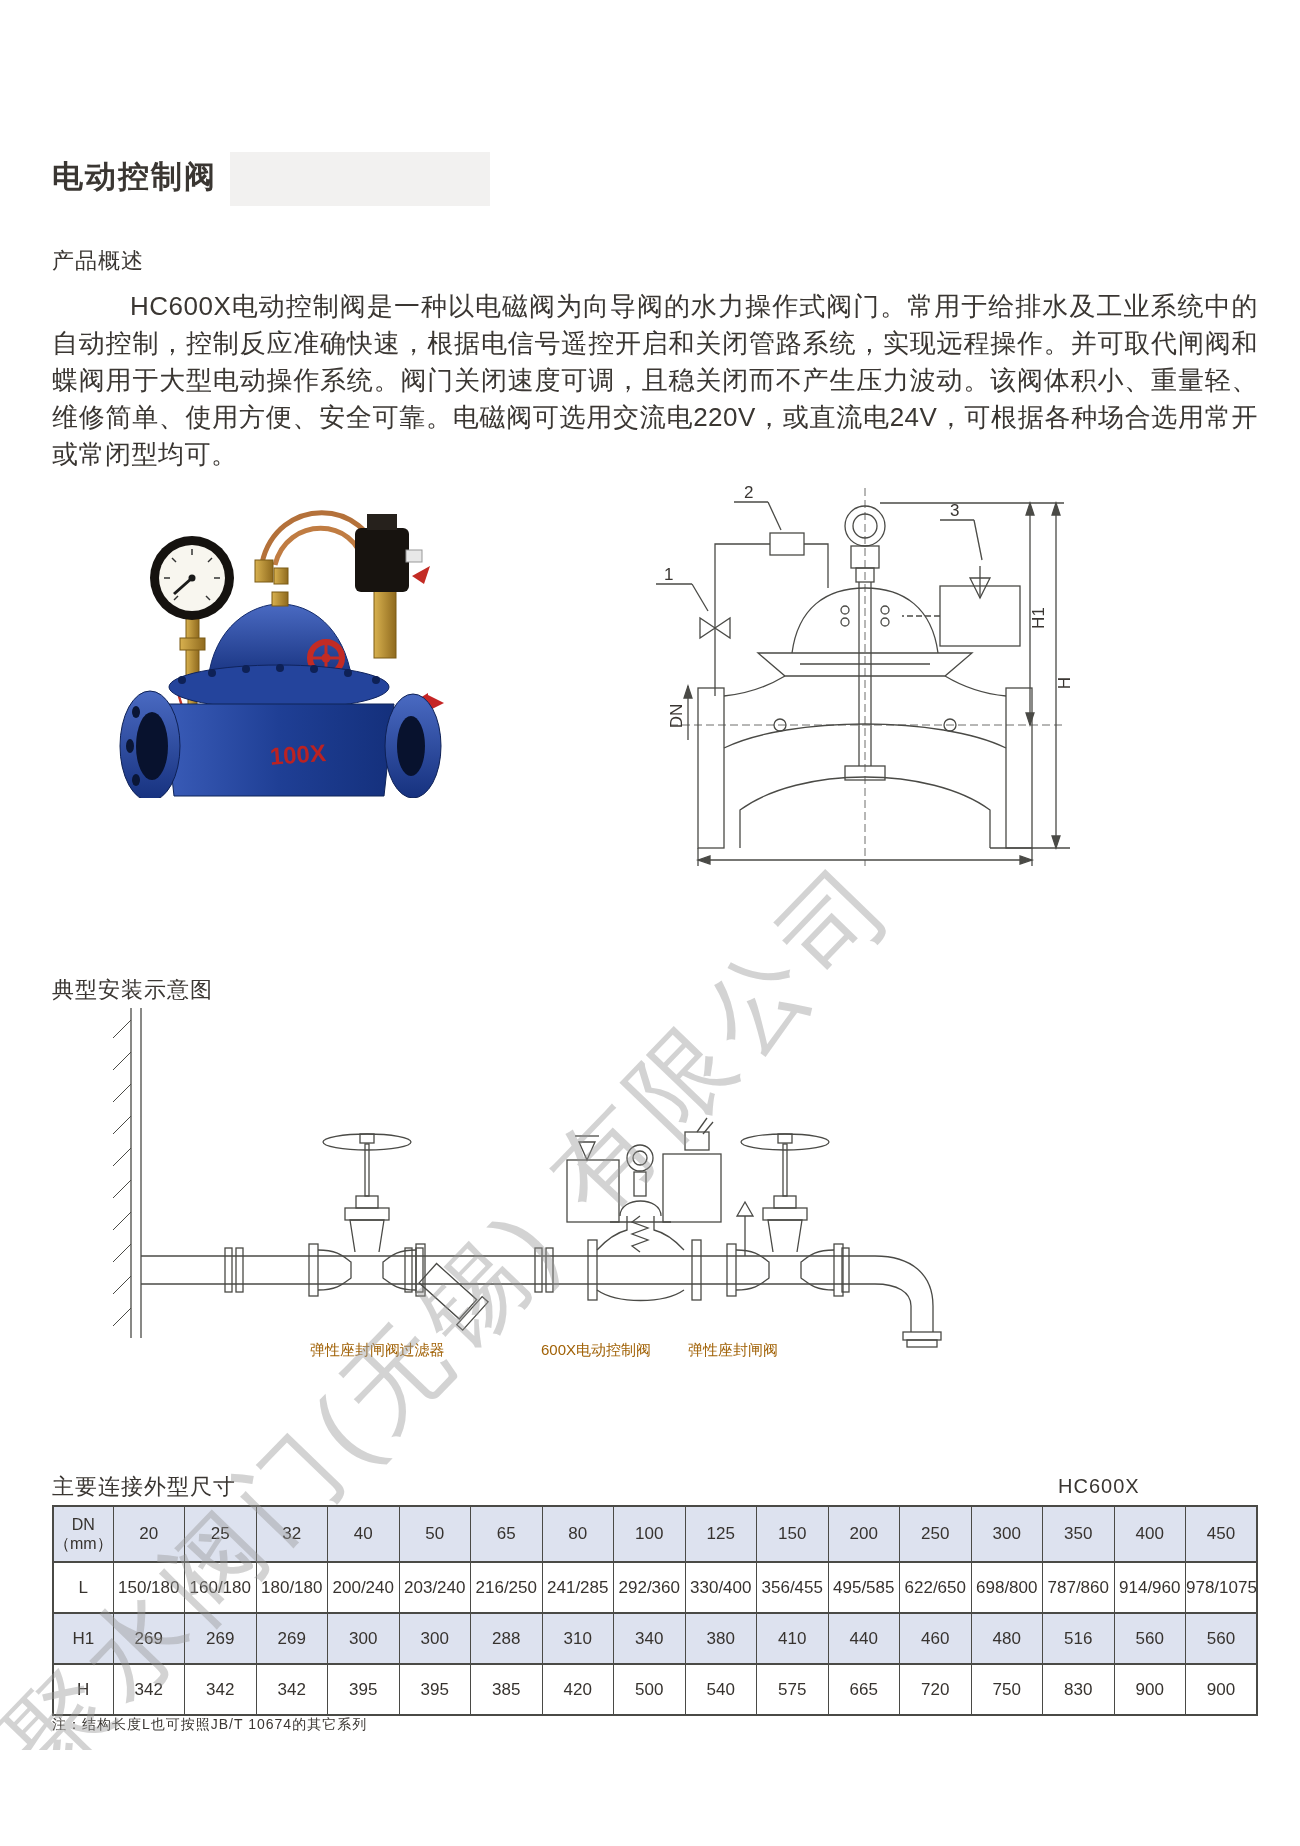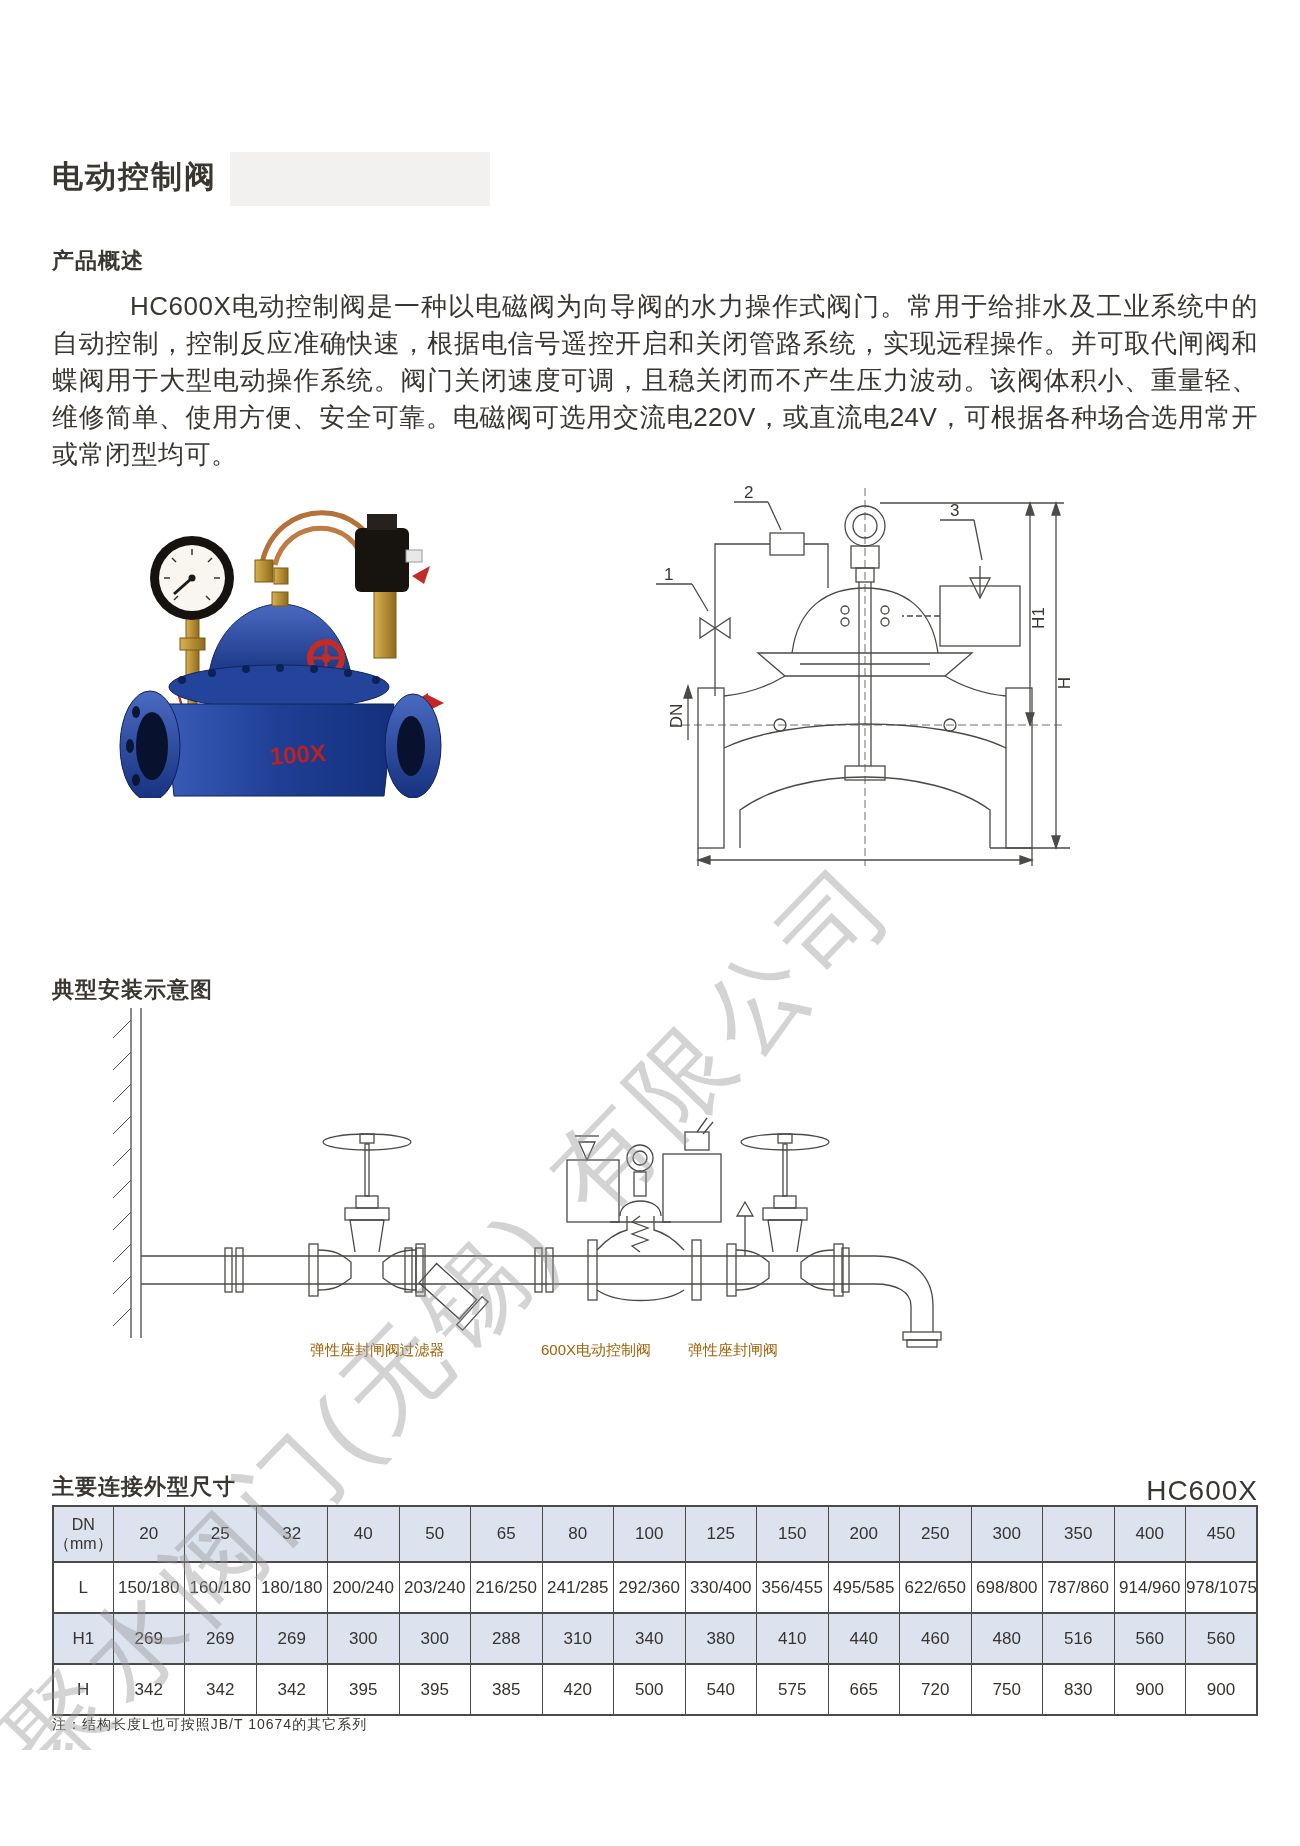--- a/index.html
+++ b/index.html
@@ -1,26 +1,26 @@
 <!DOCTYPE html>
 <html><head>
 <meta charset="utf-8">
 <style>
   html,body{margin:0;padding:0;background:#ffffff;}
   .page{position:relative;width:1300px;height:1750px;background:#fff;overflow:hidden;
         font-family:"Liberation Sans","DejaVu Sans",sans-serif;color:#3a3632;}
   .abs{position:absolute;}
   .doc-title{left:52px;top:156px;font-size:31px;font-weight:bold;letter-spacing:2px;z-index:2;}
   .title-box{left:230px;top:152px;width:260px;height:54px;background:#f2f1f0;z-index:1;}
-  .h2{font-size:22px;font-weight:bold;letter-spacing:1px;}
+  .h2{font-size:22px;font-weight:normal;letter-spacing:1px;}
   .para{left:52px;top:288px;width:1206px;font-size:26px;line-height:37px;
         text-align:justify;text-indent:3em;letter-spacing:0.5px;}
   .caption{left:560px;top:888px;width:470px;text-align:center;font-size:18px;letter-spacing:2px;}
   .inst-label{top:1341px;font-size:15px;white-space:nowrap;transform:translateX(-50%);color:#a16207;}
-  .model-tag{left:1058px;top:1475px;width:200px;text-align:right;font-size:28px;letter-spacing:1px;}
+  .model-tag{left:1058px;top:1475px;width:200px;font-size:20px;letter-spacing:1px;}
   .dim-table{left:52px;top:1505px;width:1206px;border-collapse:collapse;table-layout:fixed;
              font-size:17px;text-align:center;color:#37332f;}
   .dim-table td{border-left:1px solid #4a4a46;border-top:2px solid #4a4a46;height:49px;
                 padding:0;overflow:hidden;white-space:nowrap;}
   .dim-table{border:2px solid #4a4a46;}
   .dim-table td:first-child{border-left:none;}
   .dim-table tr.shade td{background:#dde2ef;}
   .dim-table tr.hdr td{height:54px;}
   .corner{font-size:16px;line-height:1.2;}
   .note{left:52px;top:1716px;font-size:14px;letter-spacing:1px;}

